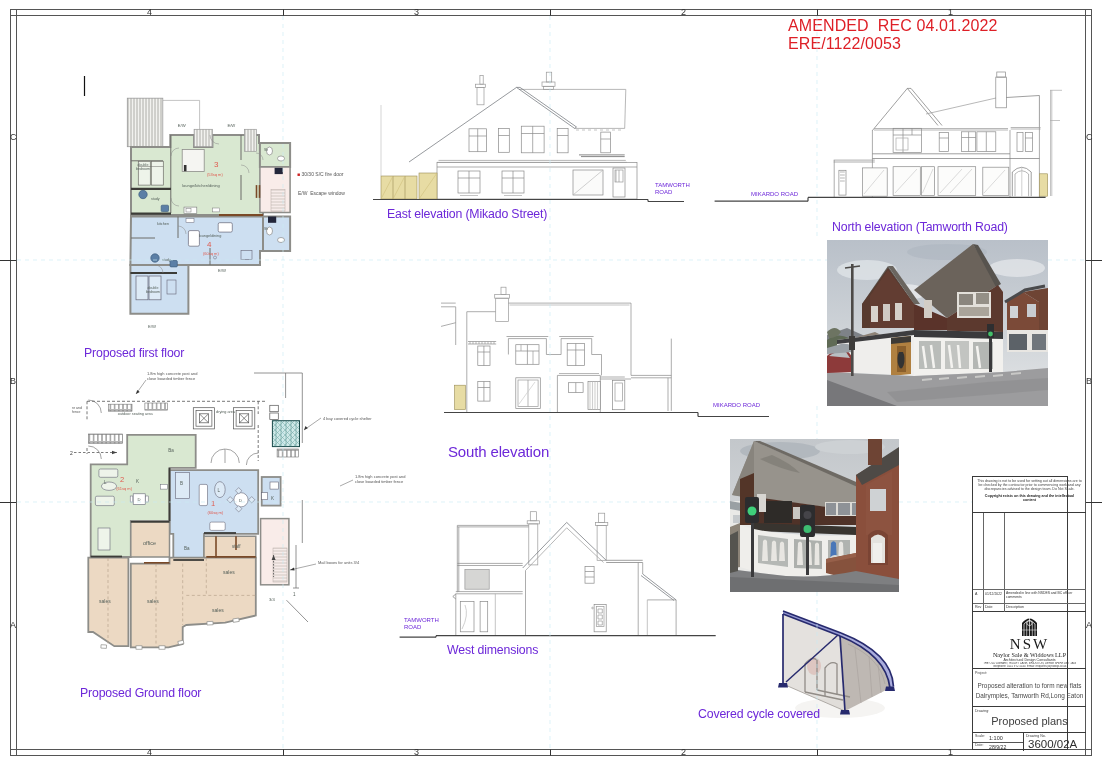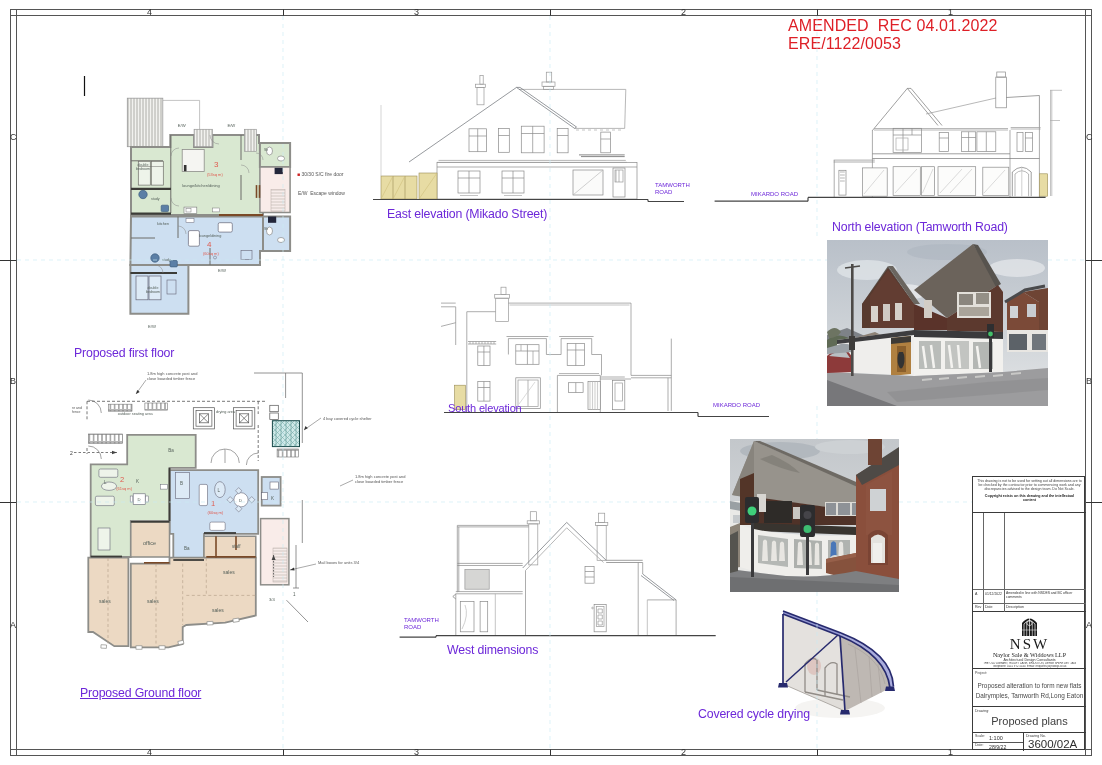--- a/index.html
+++ b/index.html
@@ -54,25 +54,25 @@
 <div class="gridnum" style="left:10px;top:376px;">B</div>
 <div class="gridnum" style="left:10px;top:620px;">A</div>
 <div class="gridnum" style="left:1086px;top:132px;">C</div>
 <div class="gridnum" style="left:1086px;top:376px;">B</div>
 <div class="gridnum" style="left:1086px;top:620px;">A</div>
 
 <div class="abs" style="left:740px;top:17px;font-size:16px;letter-spacing:0.1px;color:#de1f26;margin-left:48px;">AMENDED&nbsp; REC 04.01.2022 ERE/1122/0053</div>
 
 <div class="abs lbl" style="left:387px;top:207px;font-size:12.3px;letter-spacing:-0.15px;">East elevation (Mikado Street)</div>
 <div class="abs lbl" style="left:832px;top:220px;font-size:12.3px;letter-spacing:-0.15px;">North elevation (Tamworth Road)</div>
-<div class="abs lbl" style="left:448px;top:402px;font-size:11px;letter-spacing:-0.15px;">South elevation</div>
+<div class="abs lbl" style="left:448px;top:443px;font-size:15px;letter-spacing:-0.15px;">South elevation</div>
 <div class="abs lbl" style="left:447px;top:643px;font-size:12.3px;letter-spacing:-0.15px;">West dimensions</div>
-<div class="abs lbl" style="left:74px;top:346px;font-size:12.3px;letter-spacing:-0.15px;">Proposed first floor</div>
-<div class="abs lbl" style="left:80px;top:686px;font-size:12.3px;letter-spacing:-0.15px;text-decoration:underline;">Proposed Ground floor</div>
-<div class="abs lbl" style="left:698px;top:707px;font-size:12.3px;letter-spacing:-0.15px;">Covered cycle drying</div>
+<div class="abs lbl" style="left:84px;top:346px;font-size:12.3px;letter-spacing:-0.15px;">Proposed first floor</div>
+<div class="abs lbl" style="left:80px;top:686px;font-size:12.3px;letter-spacing:-0.15px;">Proposed Ground floor</div>
+<div class="abs lbl" style="left:698px;top:707px;font-size:12.3px;letter-spacing:-0.15px;">Covered cycle covered</div>
 
 <svg class="abs" style="left:115px;top:90px" width="200" height="250" viewBox="0 0 200 250">
   <defs>
     <pattern id="vhatch" width="3" height="6" patternUnits="userSpaceOnUse">
       <rect width="3" height="6" fill="#f2f2ef"></rect>
       <line x1="1" y1="0" x2="1" y2="6" stroke="#9a9a96" stroke-width="0.8"></line>
     </pattern>
     <pattern id="stairp" width="8" height="3" patternUnits="userSpaceOnUse">
       <rect width="8" height="3" fill="#f7ecea"></rect>
       <line x1="0" y1="1" x2="8" y2="1" stroke="#b9aca8" stroke-width="0.6"></line>
@@ -839,21 +839,21 @@
   </g>
   <line x1="25" y1="84" x2="87" y2="111" stroke="#a09a95" stroke-width="0.8"></line>
 
   <g fill="#272a6e">
     <path d="M21 83 L29 83 L30 87.5 L20 87.5 Z"></path>
     <path d="M83 110 L91 110 L92 114.5 L82 114.5 Z"></path>
     <path d="M128 86.5 L136 86.5 L137 91 L127 91 Z"></path>
   </g>
 </svg>
 
-<div class="abs" style="left:972px;top:476px;width:113px;height:274px;border:1px solid #3a3a3a;background:#fff;font-family:'Liberation Sans',sans-serif;color:#333;">
+<div class="abs" style="left:972px;top:476px;width:96px;height:274px;border:1px solid #3a3a3a;background:#fff;font-family:'Liberation Sans',sans-serif;color:#333;">
 
   <div style="position:absolute;left:0;top:0;width:113px;height:36px;border-bottom:1px solid #3a3a3a;">
     <div style="padding:2px 4px 0 4px;font-size:3.6px;line-height:4.2px;text-align:center;color:#444;">This drawing is not to be used for setting out all dimensions are to be checked by the contractor prior to commencing work and any discrepancies advised to the design team. Do Not Scale.</div>
     <div style="padding:2px 6px 0 6px;font-size:3.6px;line-height:4.2px;text-align:center;font-weight:bold;color:#222;">Copyright exists on this drawing and the intellectual content</div>
   </div>
 
   <div style="position:absolute;left:0;top:36px;width:113px;height:99px;border-bottom:1px solid #3a3a3a;">
     <div style="position:absolute;left:10px;top:0;width:0;height:99px;border-left:0.5px solid #666;"></div>
     <div style="position:absolute;left:31px;top:0;width:0;height:99px;border-left:0.5px solid #666;"></div>
     <div style="position:absolute;left:0;top:76px;width:113px;height:0;border-top:0.5px solid #666;"></div>

